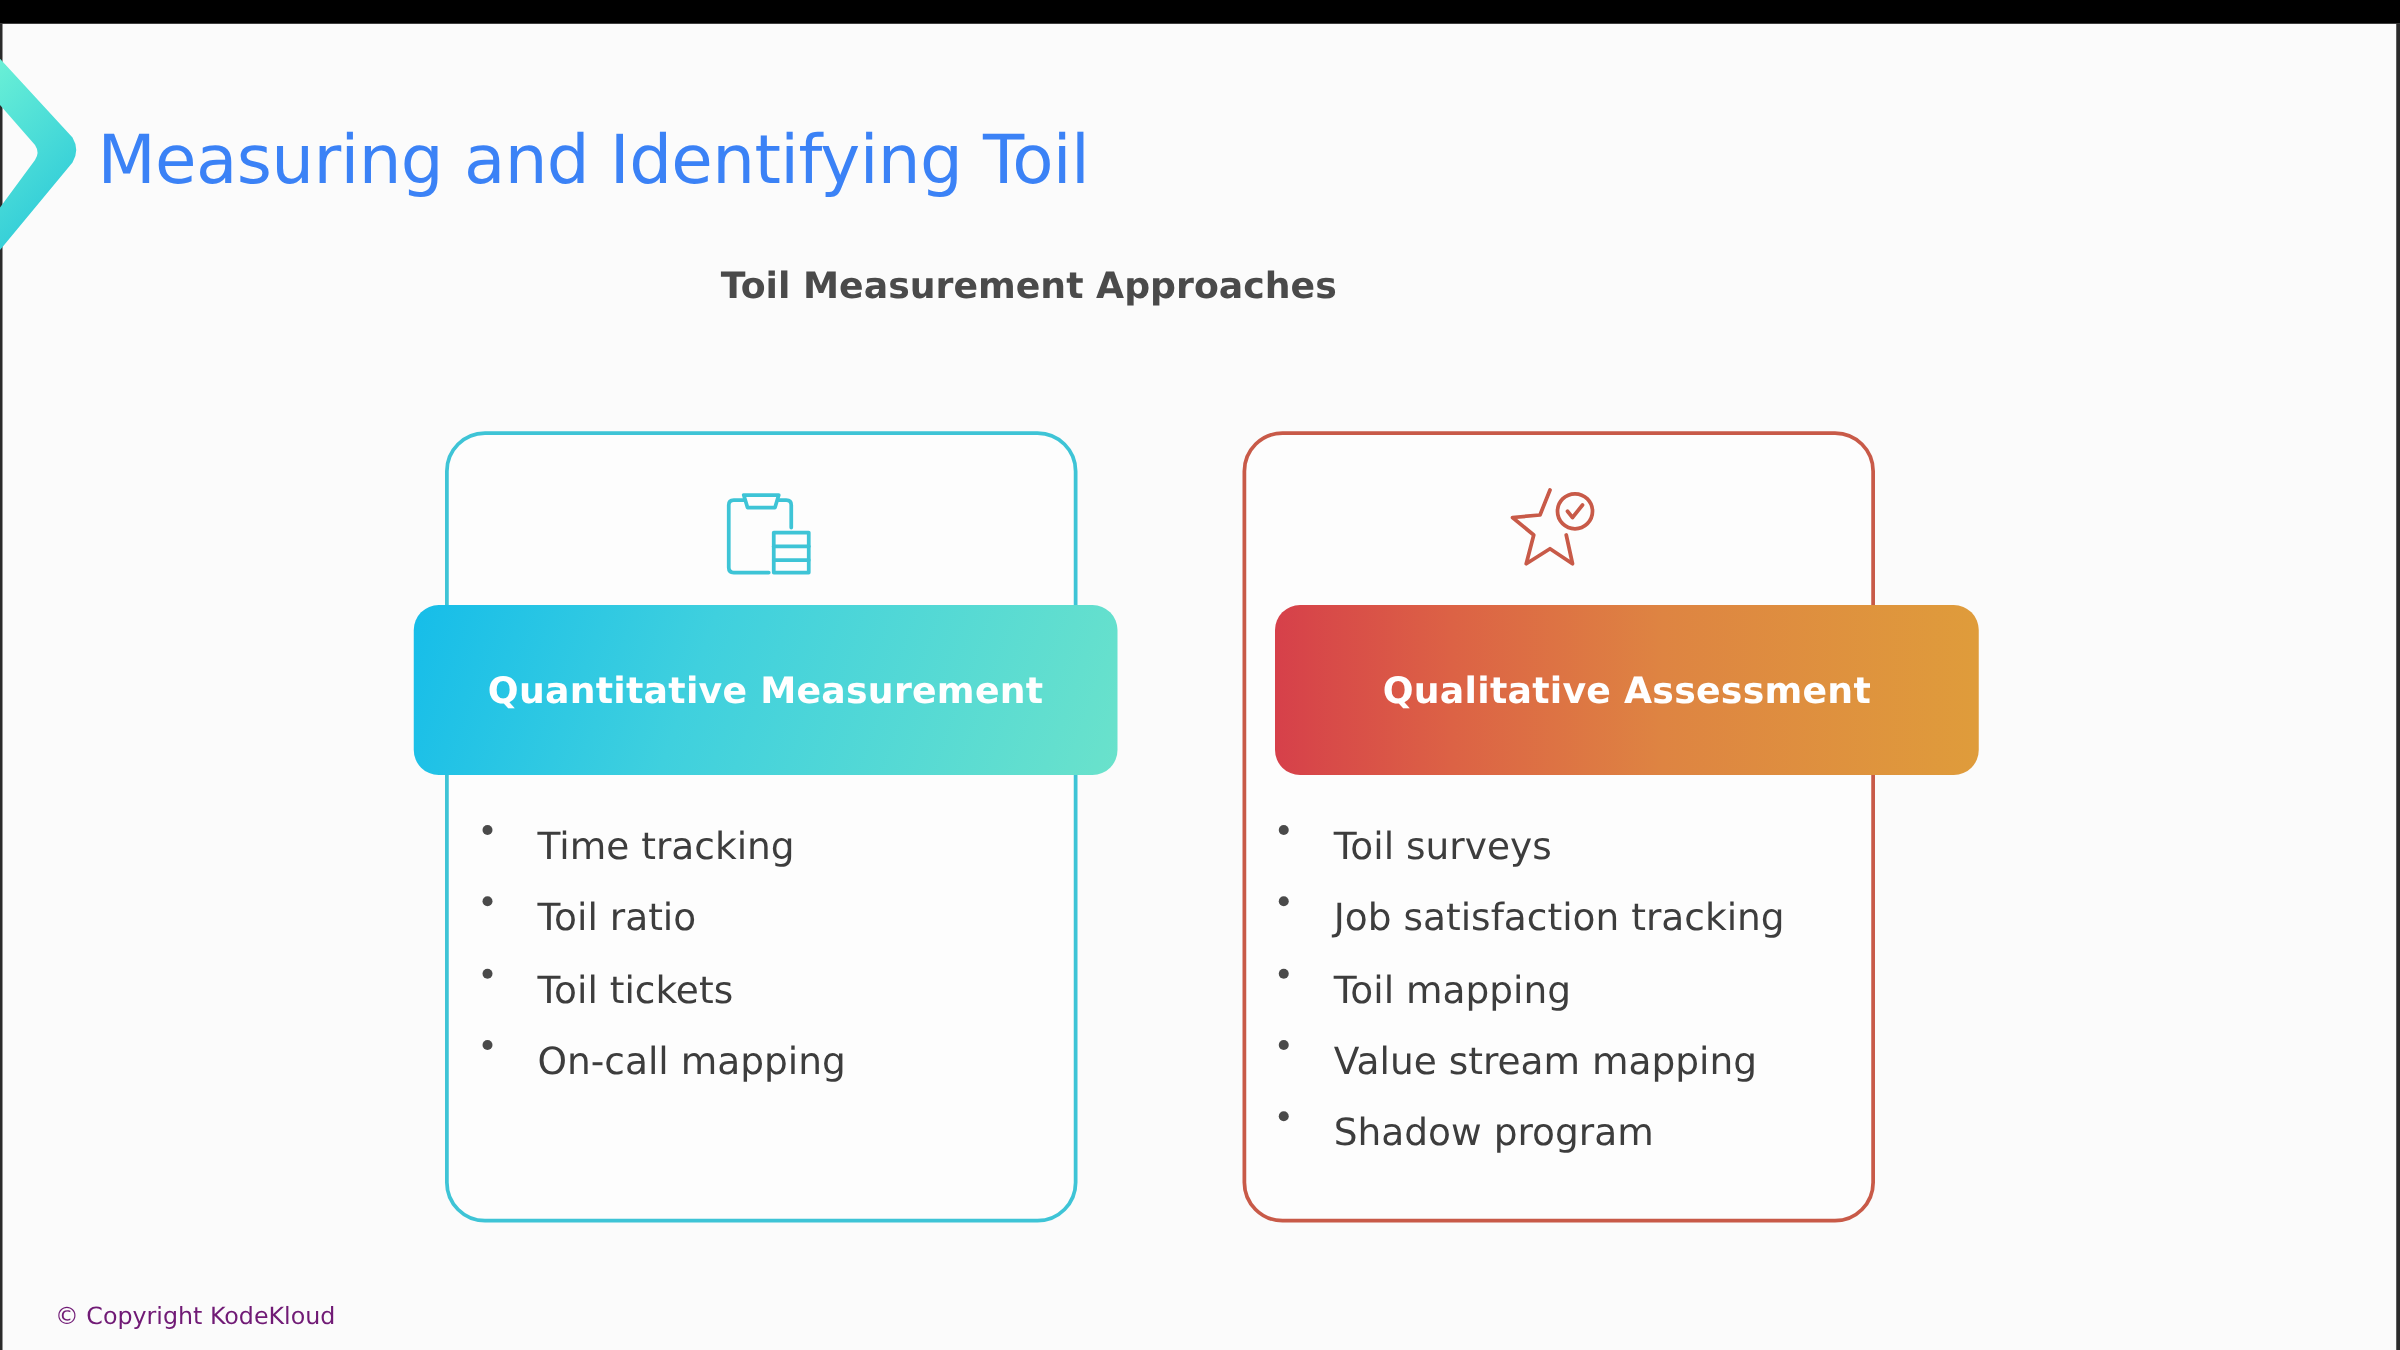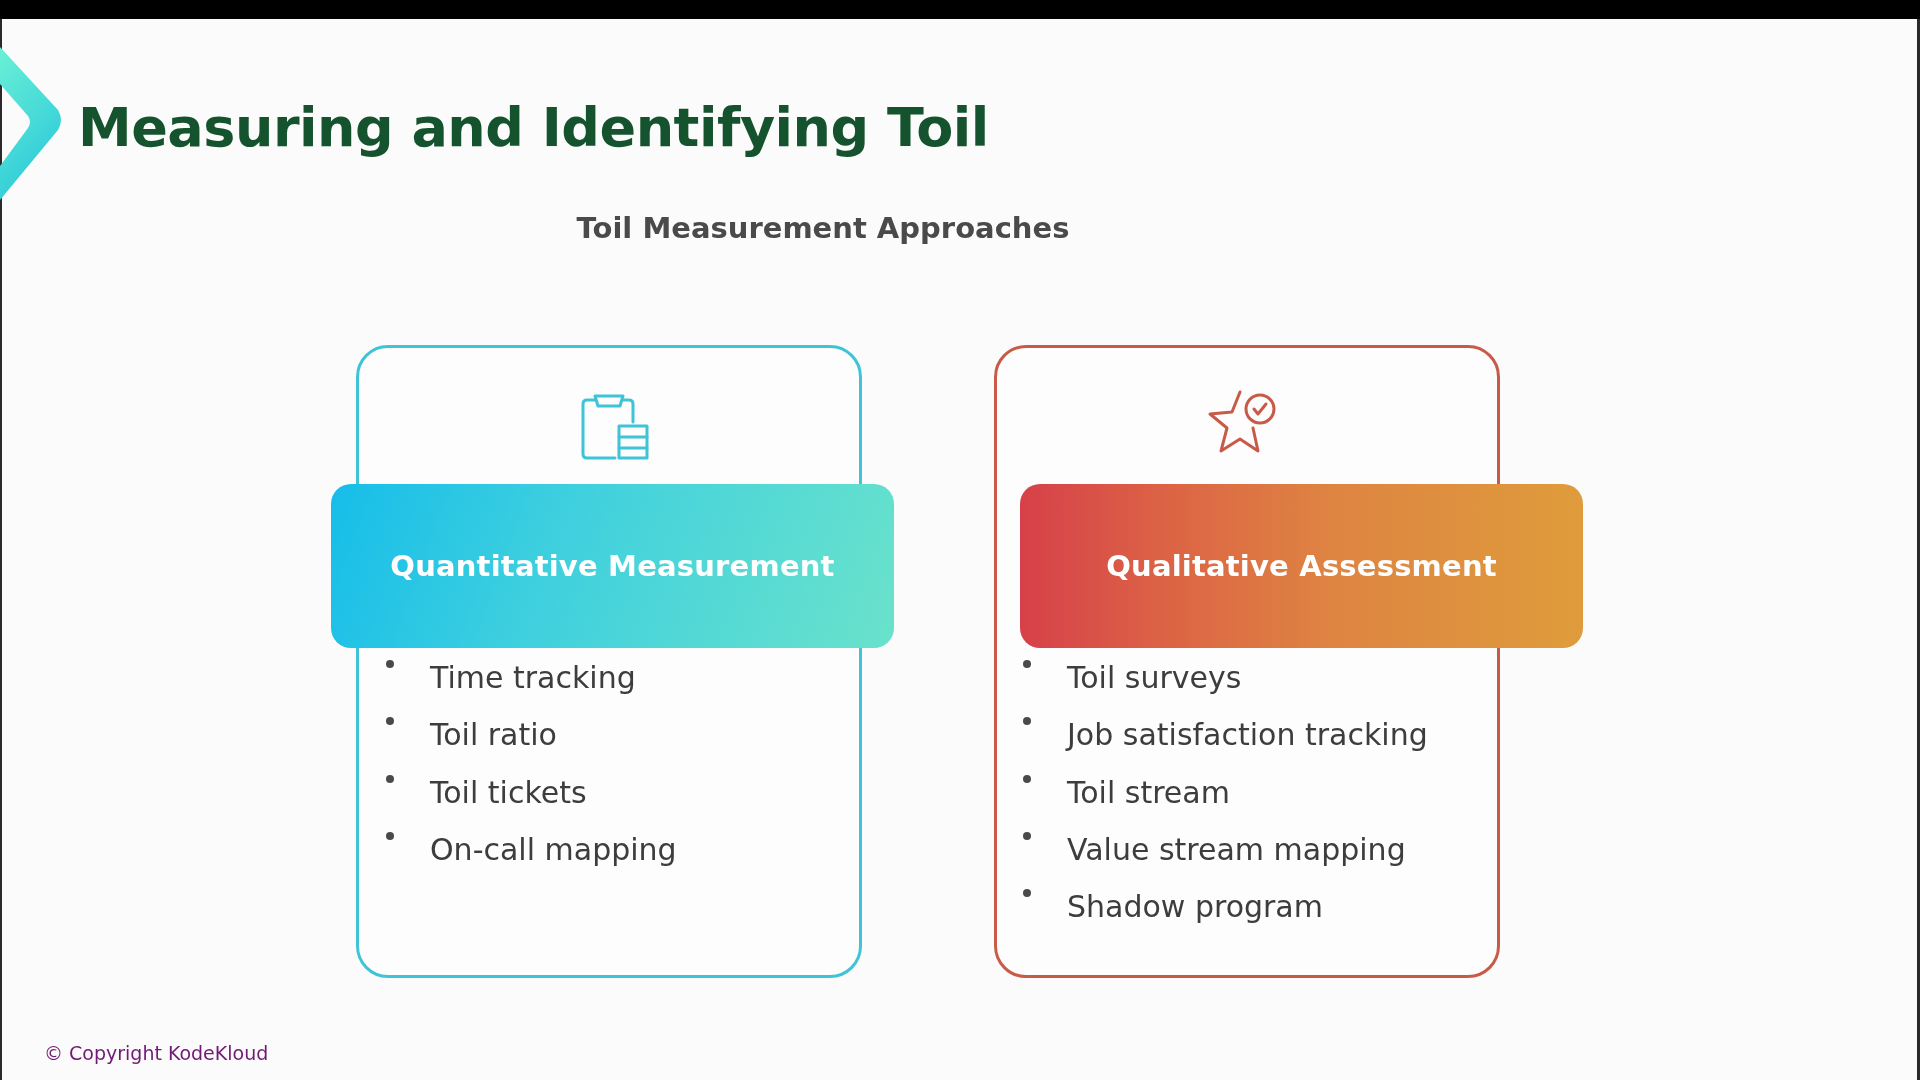--- a/index.html
+++ b/index.html
@@ -7,36 +7,36 @@
       width: 1920px; height: 1080px; overflow: hidden; position: relative;
       background: #fbfbfb;
       font-family: "DejaVu Sans", "Liberation Sans", sans-serif;
     }
     .top-bar { position: absolute; left: 0; top: 0; width: 1920px; height: 19px; background: #000; }
     .edge-left { position: absolute; left: 0; top: 19px; width: 2px; height: 1061px; background: #2a2a2a; }
     .edge-right { position: absolute; right: 0; top: 19px; width: 3px; height: 1061px; background: #2a2a2a; }
     .chevron { position: absolute; left: 0; top: 44px; width: 66px; height: 156px; }
     .title {
       position: absolute; left: 78px; top: 92px;
-      font-size: 54px; line-height: 72px; color: #14532d;
-      letter-spacing: -0.5px; white-space: nowrap; font-weight: bold;
+      font-size: 54px; line-height: 72px; color: #3b82f6;
+      letter-spacing: -0.5px; white-space: nowrap;
     }
     .subtitle {
       position: absolute; left: 0; top: 208px; width: 1646px; text-align: center;
       font-size: 29px; font-weight: bold; color: #4a4a4a; line-height: 40px;
     }
     .card {
       position: absolute; top: 345px; width: 506px; height: 633px;
       border: 3px solid; border-radius: 32px; background: #fdfdfd; box-sizing: border-box;
     }
     .card.left { left: 356px; border-color: #3ec4d6; }
     .card.right { left: 994px; border-color: #c85a48; }
     .card-icon { position: absolute; left: 50%; top: 34px; width: 84px; height: 84px; margin-left: -42px; }
     .card-header {
-      position: absolute; top: 484px; width: 563px; height: 164px; border-radius: 20px;
+      position: absolute; top: 484px; width: 563px; height: 136px; border-radius: 20px;
       display: flex; align-items: center; justify-content: center;
       color: #fff; font-size: 29px; font-weight: bold; letter-spacing: 0.2px;
     }
     .card-header.left { left: 331px; background: linear-gradient(110deg, #16bde9 0%, #3fd0de 40%, #6ae2cb 100%); }
     .card-header.right { left: 1020px; background: linear-gradient(90deg, #d6404a 0%, #dc6245 25%, #de8442 55%, #df9c3b 100%); }
     .list {
       position: absolute; top: 660px; margin: 0; padding: 0; list-style: none;
     }
     .list.left { left: 380px; }
     .list.right { left: 1017px; }
@@ -114,21 +114,21 @@
   <li>
       <span class="bullet"></span>
       <span>Toil surveys</span>
     </li>
   <li>
       <span class="bullet"></span>
       <span>Job satisfaction tracking</span>
     </li>
   <li>
       <span class="bullet"></span>
-      <span>Toil stream</span>
+      <span>Toil mapping</span>
     </li>
   <li>
       <span class="bullet"></span>
       <span>Value stream mapping</span>
     </li>
   <li>
       <span class="bullet"></span>
       <span>Shadow program</span>
     </li>
 </ul>

